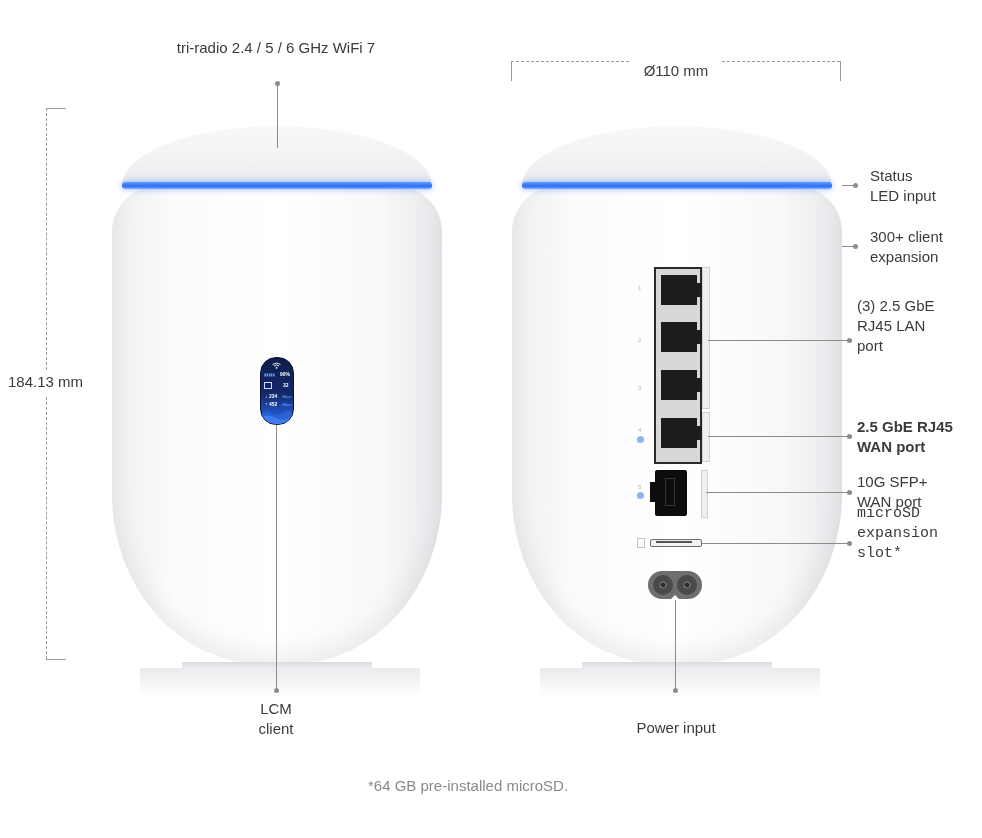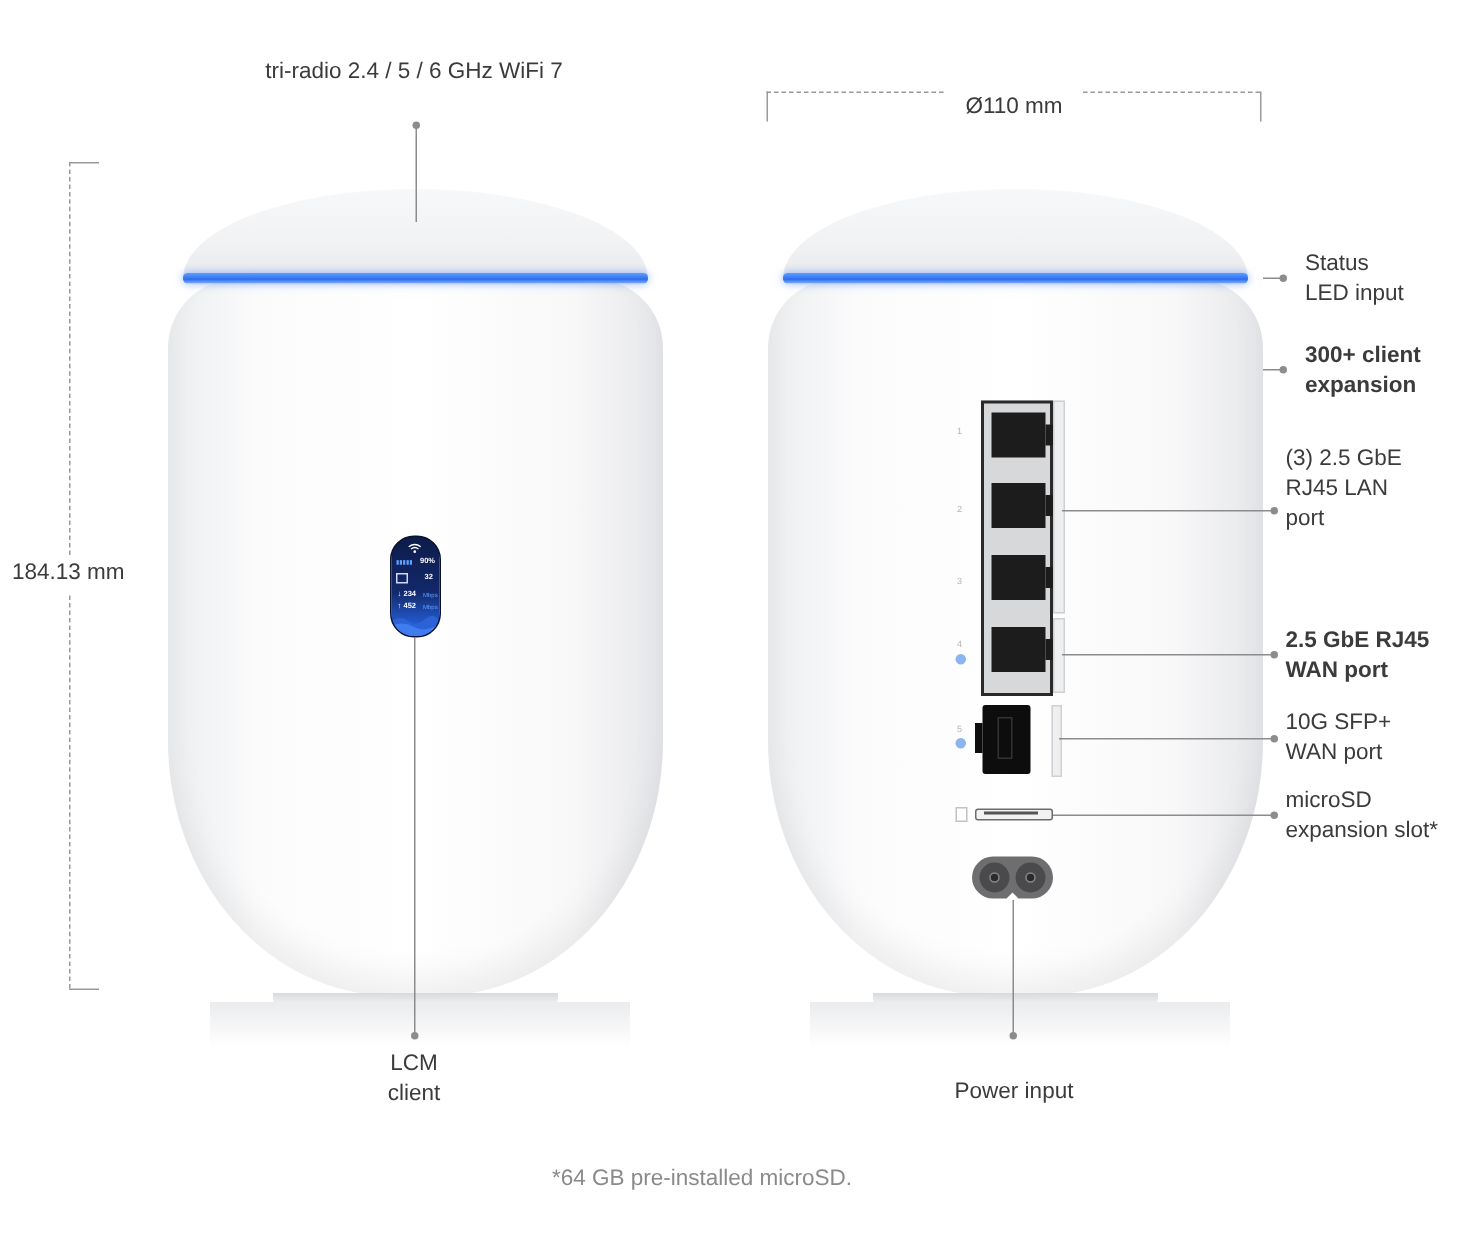--- a/index.html
+++ b/index.html
@@ -150,21 +150,21 @@
 
 <div class="line" style="left:842px;top:185px;width:12px;height:1px;"></div>
 <div class="dot" style="left:853px;top:183px;"></div>
 <div class="label" style="left:870px;top:166px;">
   <div>Status</div>
   <div>LED input</div>
 </div>
 
 <div class="line" style="left:842px;top:246px;width:12px;height:1px;"></div>
 <div class="dot" style="left:853px;top:244px;"></div>
-<div class="label" style="left:870px;top:227px;font-weight:bold;">
+<div class="label" style="left:870px;top:227px;">
   <div>300+ client</div>
   <div>expansion</div>
 </div>
 
 <div class="line" style="left:708px;top:340px;width:140px;height:1px;"></div>
 <div class="dot" style="left:847px;top:338px;"></div>
 <div class="label" style="left:857px;top:296px;">
   <div>(3) 2.5 GbE</div>
   <div>RJ45 LAN</div>
   <div>port</div>
@@ -179,21 +179,21 @@
 
 <div class="line" style="left:706px;top:492px;width:142px;height:1px;"></div>
 <div class="dot" style="left:847px;top:490px;"></div>
 <div class="label" style="left:857px;top:472px;">
   <div>10G SFP+</div>
   <div>WAN port</div>
 </div>
 
 <div class="line" style="left:702px;top:543px;width:146px;height:1px;"></div>
 <div class="dot" style="left:847px;top:541px;"></div>
-<div class="label" style="left:857px;top:524px;">
+<div class="label" style="left:857px;top:504px;font-family:Liberation Mono, monospace;">
   <div>microSD</div>
   <div>expansion slot*</div>
 </div>
 
 <div class="line" style="left:675px;top:600px;width:1px;height:90px;"></div>
 <div class="dot" style="left:673px;top:688px;"></div>
 <div class="label center" style="left:615px;top:718px;width:122px;">Power input</div>
 
 <div class="label muted" style="left:368px;top:776px;">*64 GB pre-installed microSD.</div>
 

